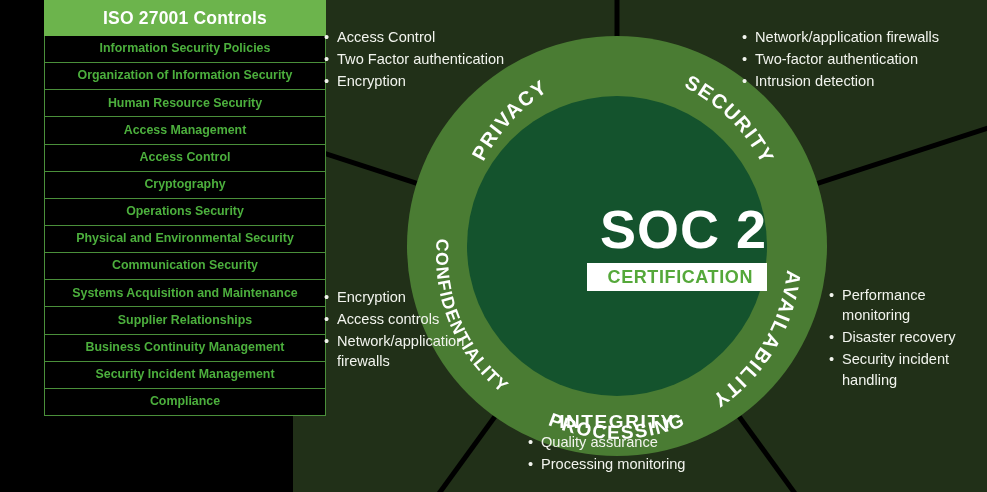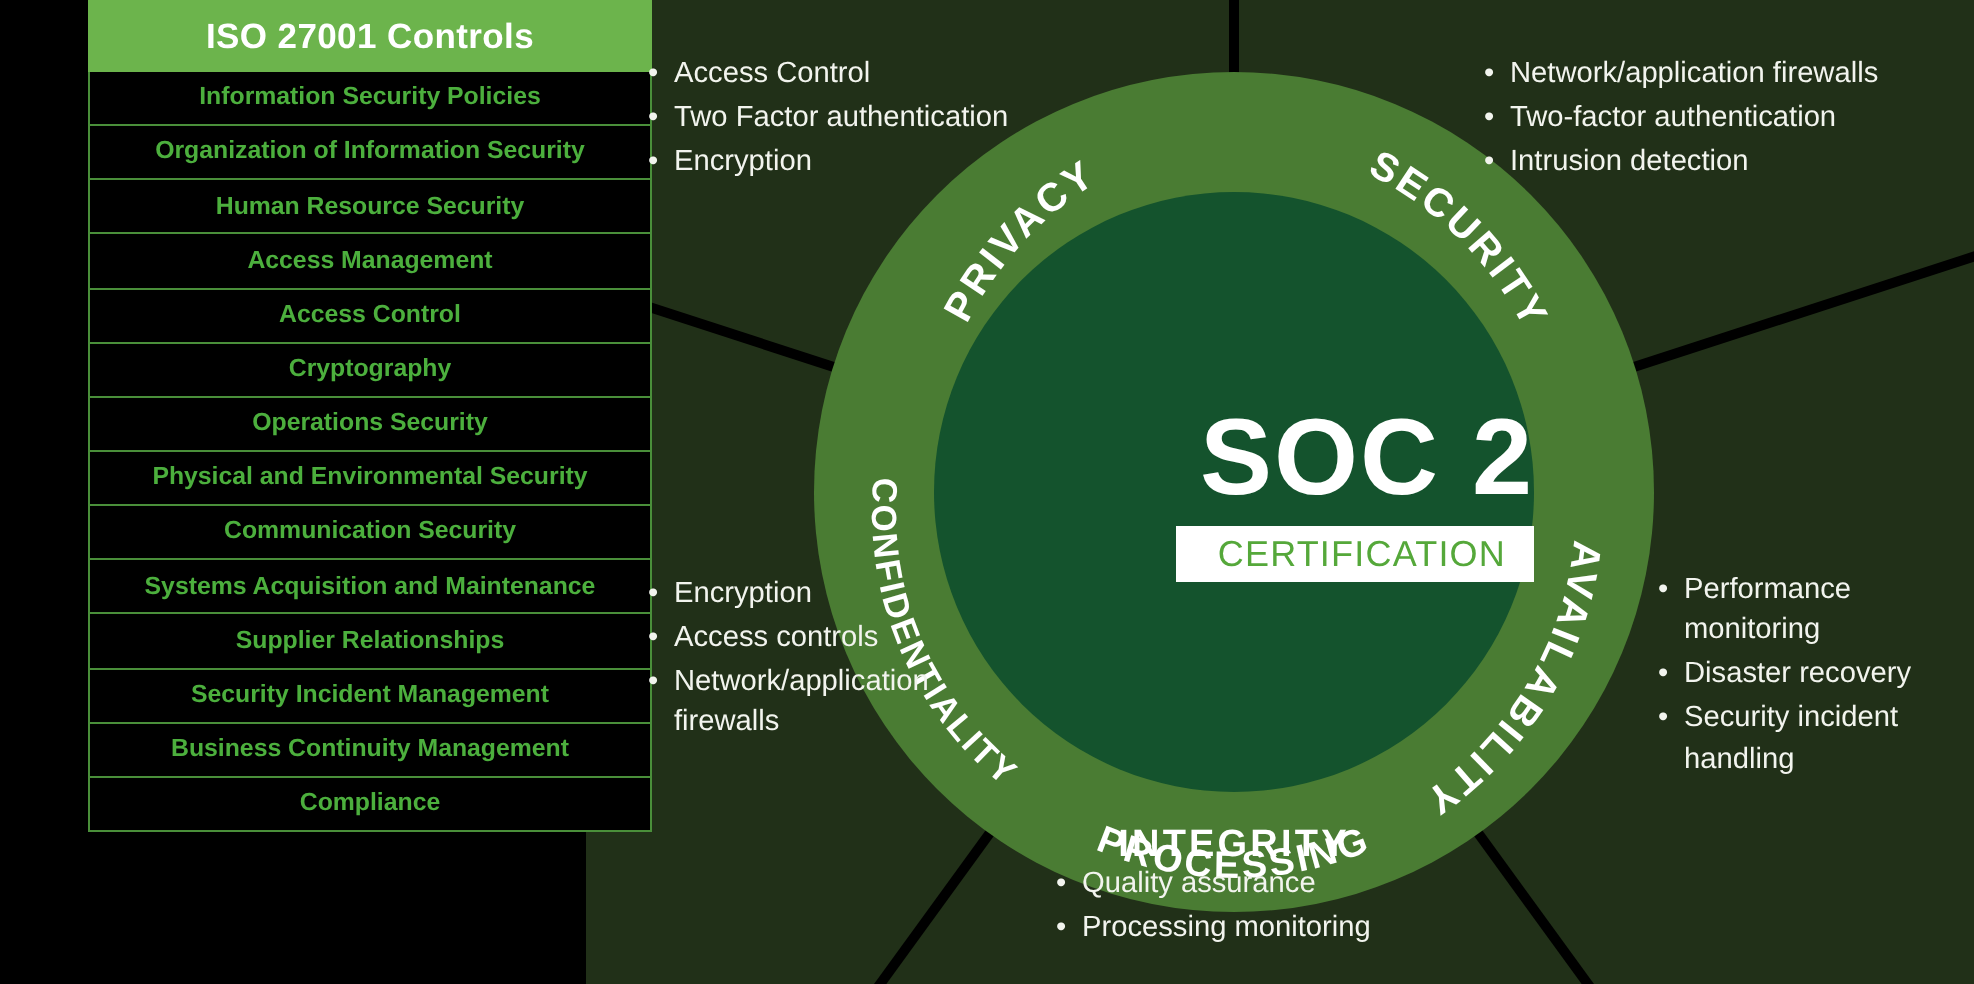--- a/index.html
+++ b/index.html
@@ -91,21 +91,21 @@
     font-weight:bold;
     letter-spacing:1px;
     line-height:1;
     margin-bottom:7px;
     text-align:center;
   }
   #cert-badge{
     background:#ffffff;
     color:#55a83a;
     font-size:18px;
-    font-weight:normal;
+    font-weight:bold;
     letter-spacing:.6px;
     padding:5px 14px 5px 21px;
     text-align:center;
     line-height:1;
   }
 
   
   #ring-labels{
     position:absolute;left:114px;top:36px;
     width:420px;height:420px;
@@ -178,24 +178,24 @@
   <div class="sb-row">
       <span>Communication Security</span>
     </div>
   <div class="sb-row">
       <span>Systems Acquisition and Maintenance</span>
     </div>
   <div class="sb-row">
       <span>Supplier Relationships</span>
     </div>
   <div class="sb-row">
+      <span>Business Continuity Management</span>
+    </div>
+  <div class="sb-row">
       <span>Security Incident Management</span>
-    </div>
-  <div class="sb-row">
-      <span>Business Continuity Management</span>
     </div>
   <div class="sb-row">
       <span>Compliance</span>
     </div>
 </div>
 
 <div id="panel">
 
   <div class="divider" style="left:324px;top:246px;width:260px;transform:rotate(-90deg);"></div>
   <div class="divider" style="left:324px;top:246px;width:420px;transform:rotate(-18deg);"></div>

